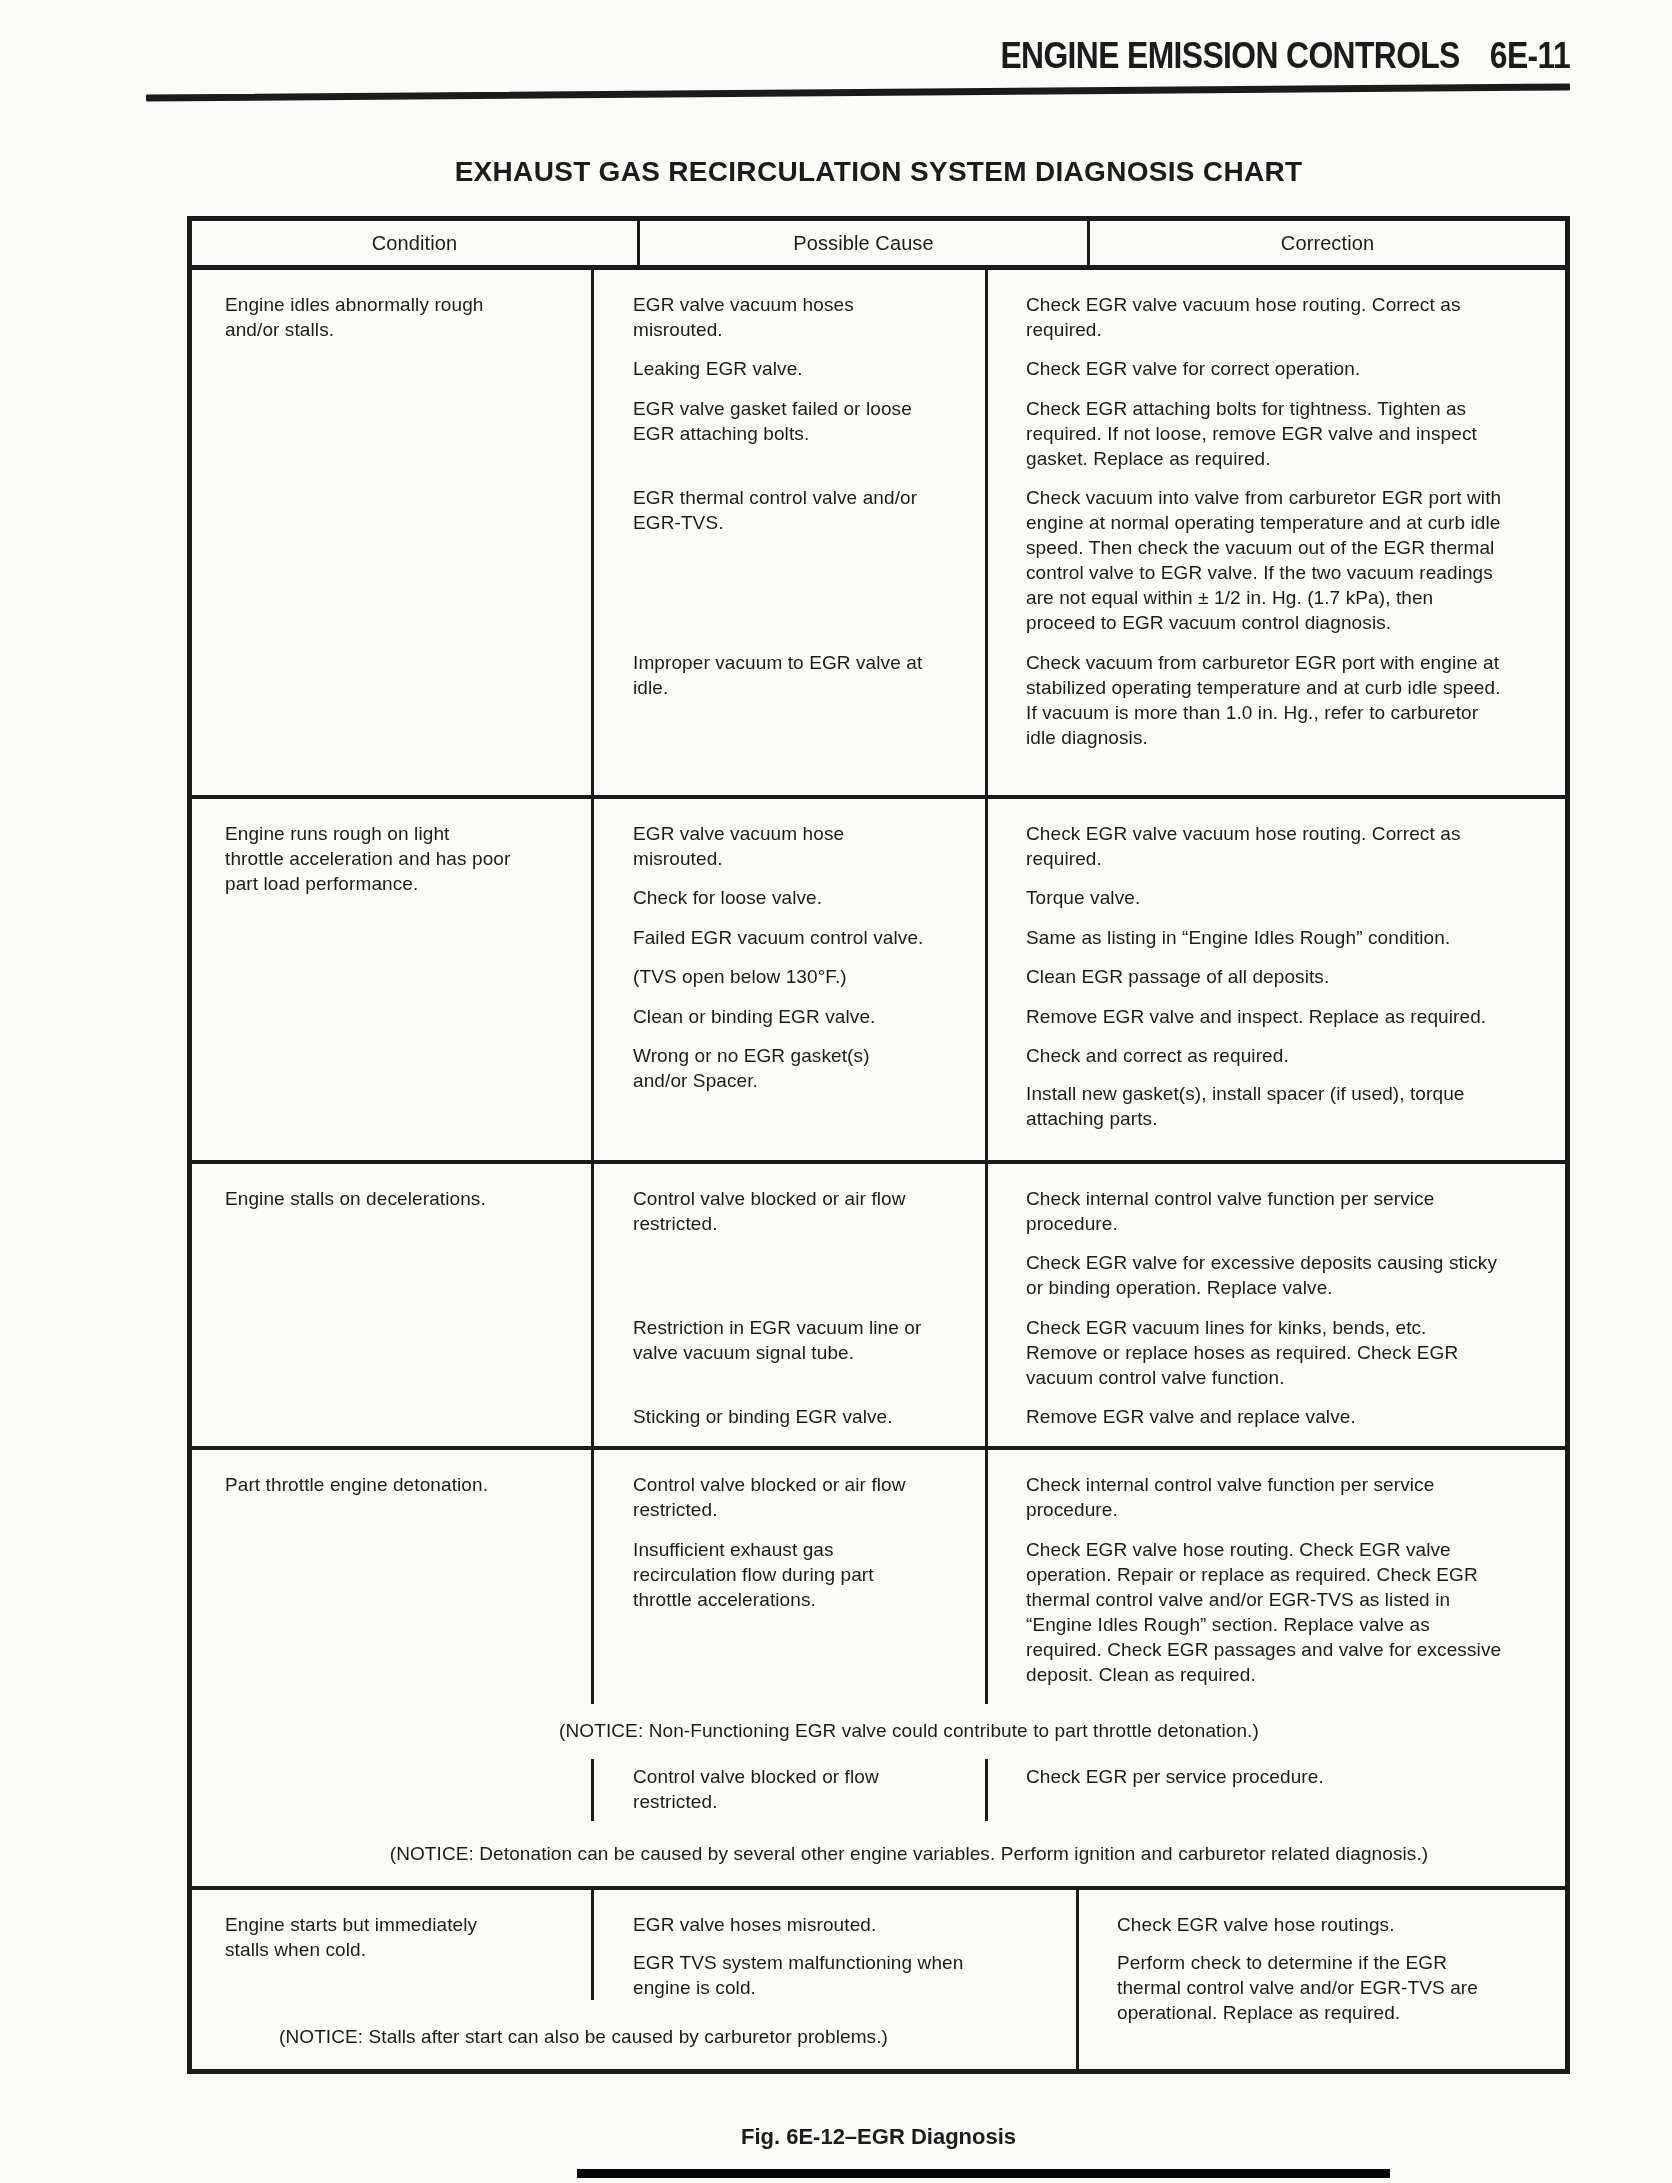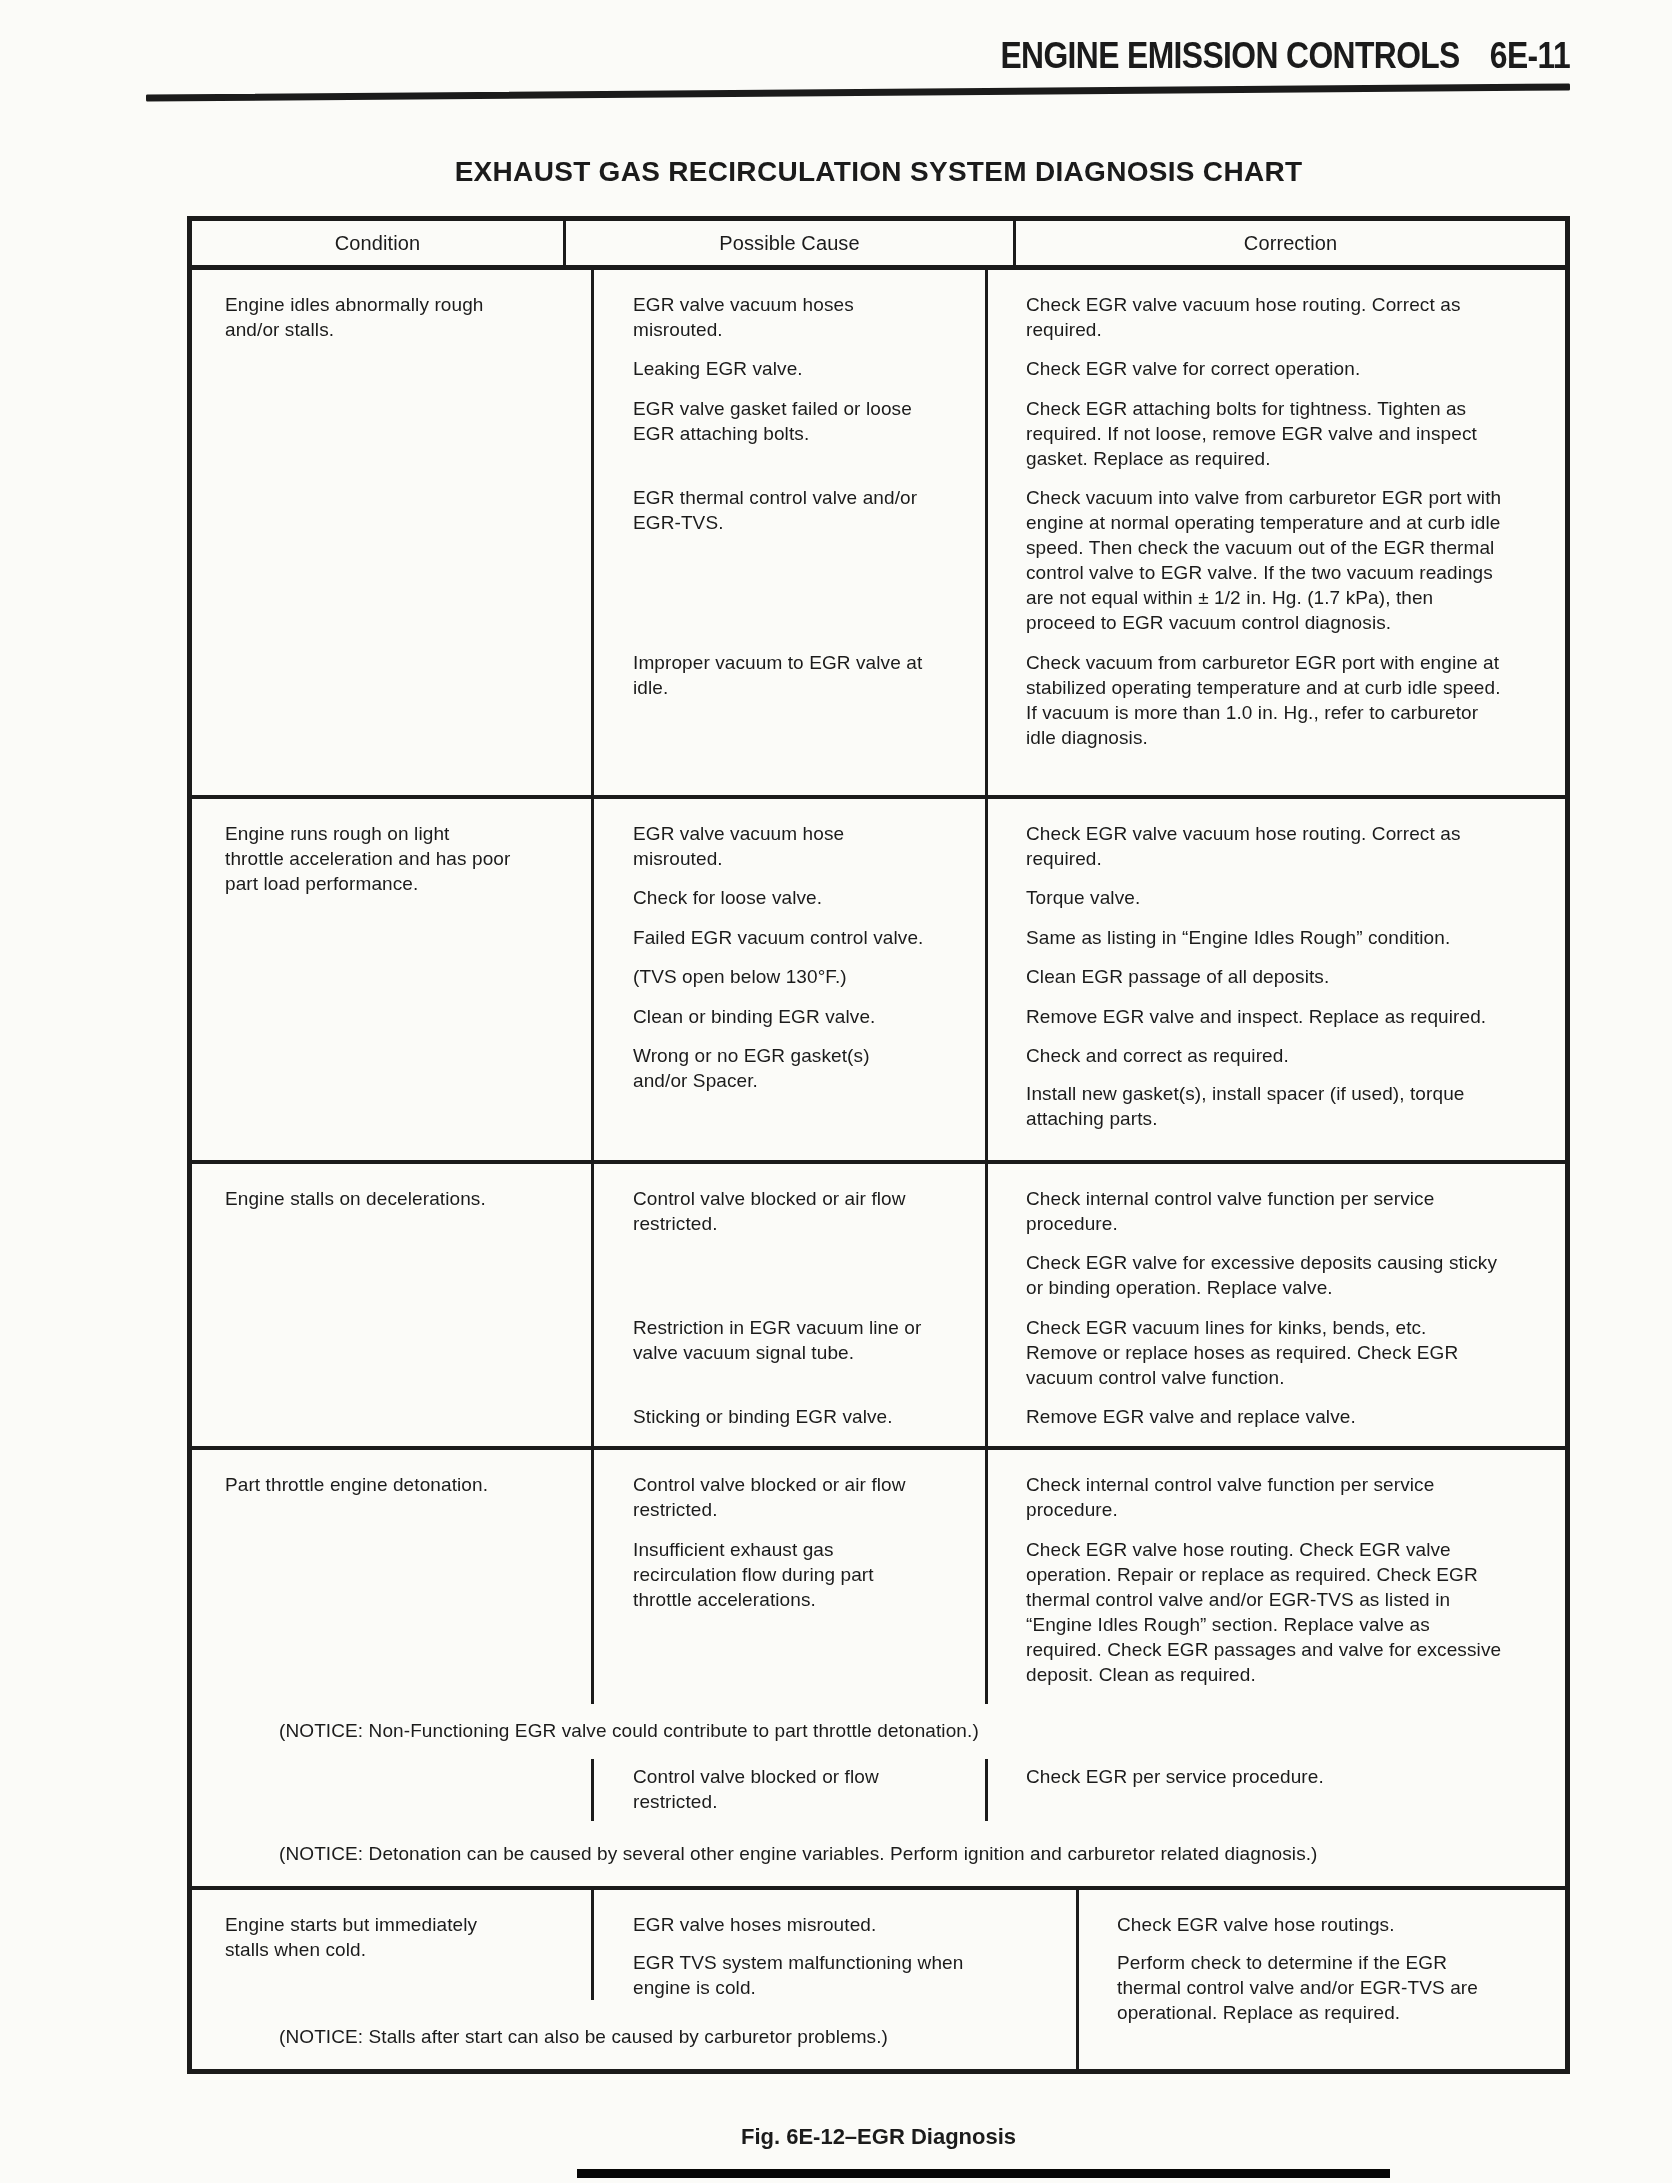--- a/index.html
+++ b/index.html
@@ -60,21 +60,21 @@
     background:var(--paper);
     font-size:19px;
     line-height:25px;
     letter-spacing:0.1px;
   }
   .thead{
     display:flex;
     border-bottom:5.3px solid var(--ink);
   }
   .th{ padding:10.5px 6.6px 8.5px; text-align:center; font-size:20px; }
-  .th-1{ width:374px; border-right:3.3px solid var(--ink); }
+  .th-1{ width:448px; border-right:3.3px solid var(--ink); }
   .th-2{ width:450px; border-right:3.3px solid var(--ink); }
   .th-3{ flex:1; }
 
   .trow{ display:flex; }
   .trow + .trow, .notice-row + .trow{ border-top:4.6px solid var(--ink); }
   .tbody > .trow:first-child{ border-top:none; }
 
   .cond{
     width:402px;
     border-right:3.3px solid var(--ink);
@@ -90,21 +90,21 @@
       var(--ink) 391px, var(--ink) 394px,
       transparent 394px);
   }
   .pair{ display:flex; }
   .pair + .pair{ margin-top:14.5px; }
   .cause{ width:394px; padding:0 63px 0 39px; }
   .corr{ flex:1; padding:0 62px 0 38px; }
   .cell p + p{ margin-top:13px; }
 
   
-  .notice-row{ padding:14.5px 26px 9.2px 87px; }
+  .notice-row{ padding:14.5px 26px 9.2px 87px;text-align:center; }
   .notice-row.last{ padding-bottom:20px; }
   .subrow{ display:flex; margin:6.6px 0 5.3px; }
   .sr-left{ width:399px; }
   .sr-cause{ width:394px; border-left:3.3px solid var(--ink); padding:5.3px 62px 6.6px 39px; }
   .sr-corr{ flex:1; border-left:3.3px solid var(--ink); padding:5.3px 62px 6.6px 38px; }
 
   
   .r5-left{ width:884px; display:flex; flex-direction:column; }
   .r5-top{ display:flex; flex:1; }
   .r5-top .cond{ padding-top:22px; }

